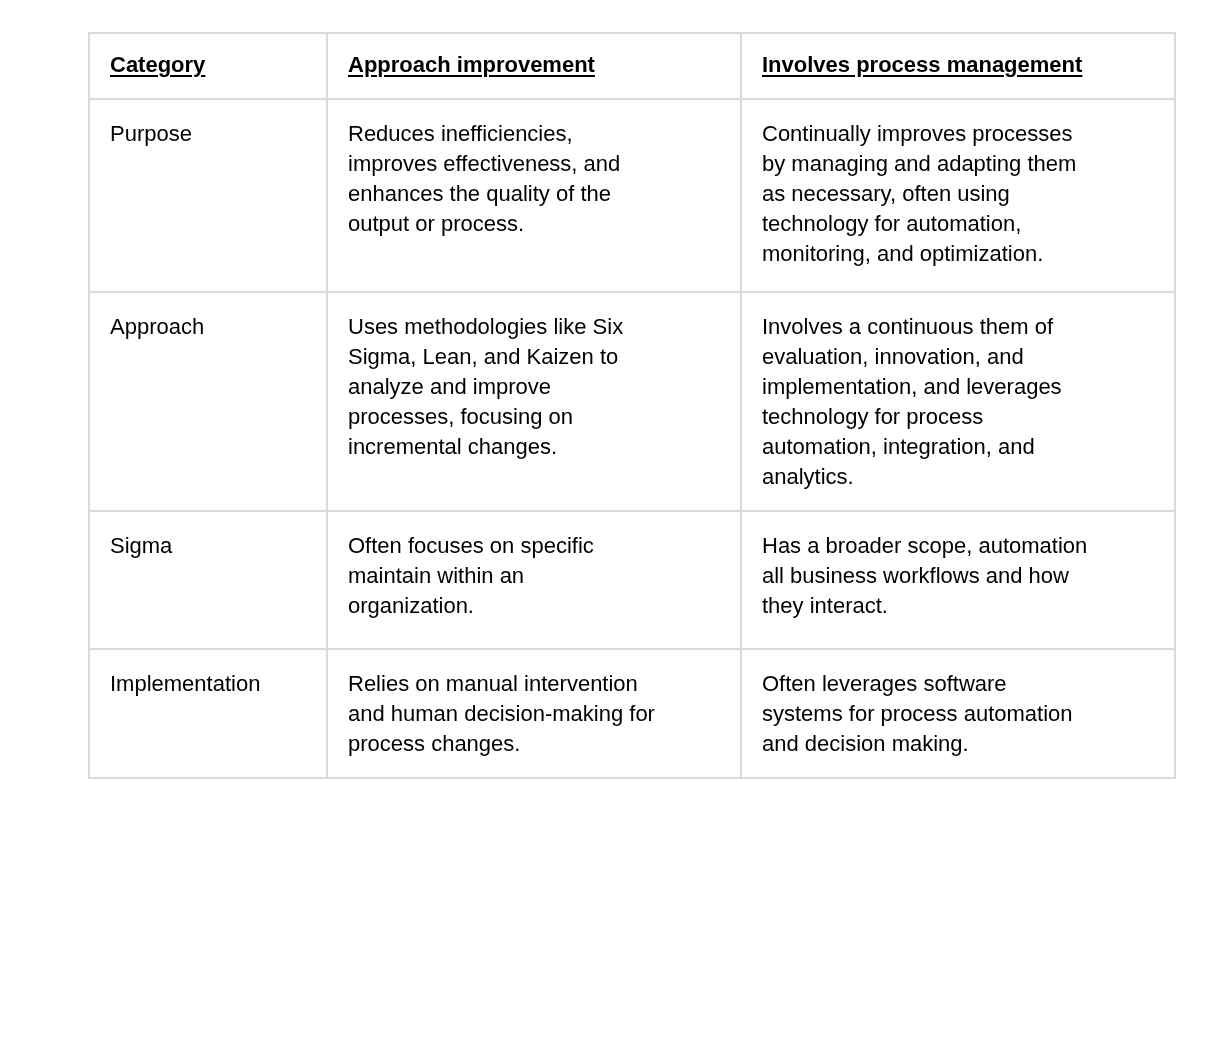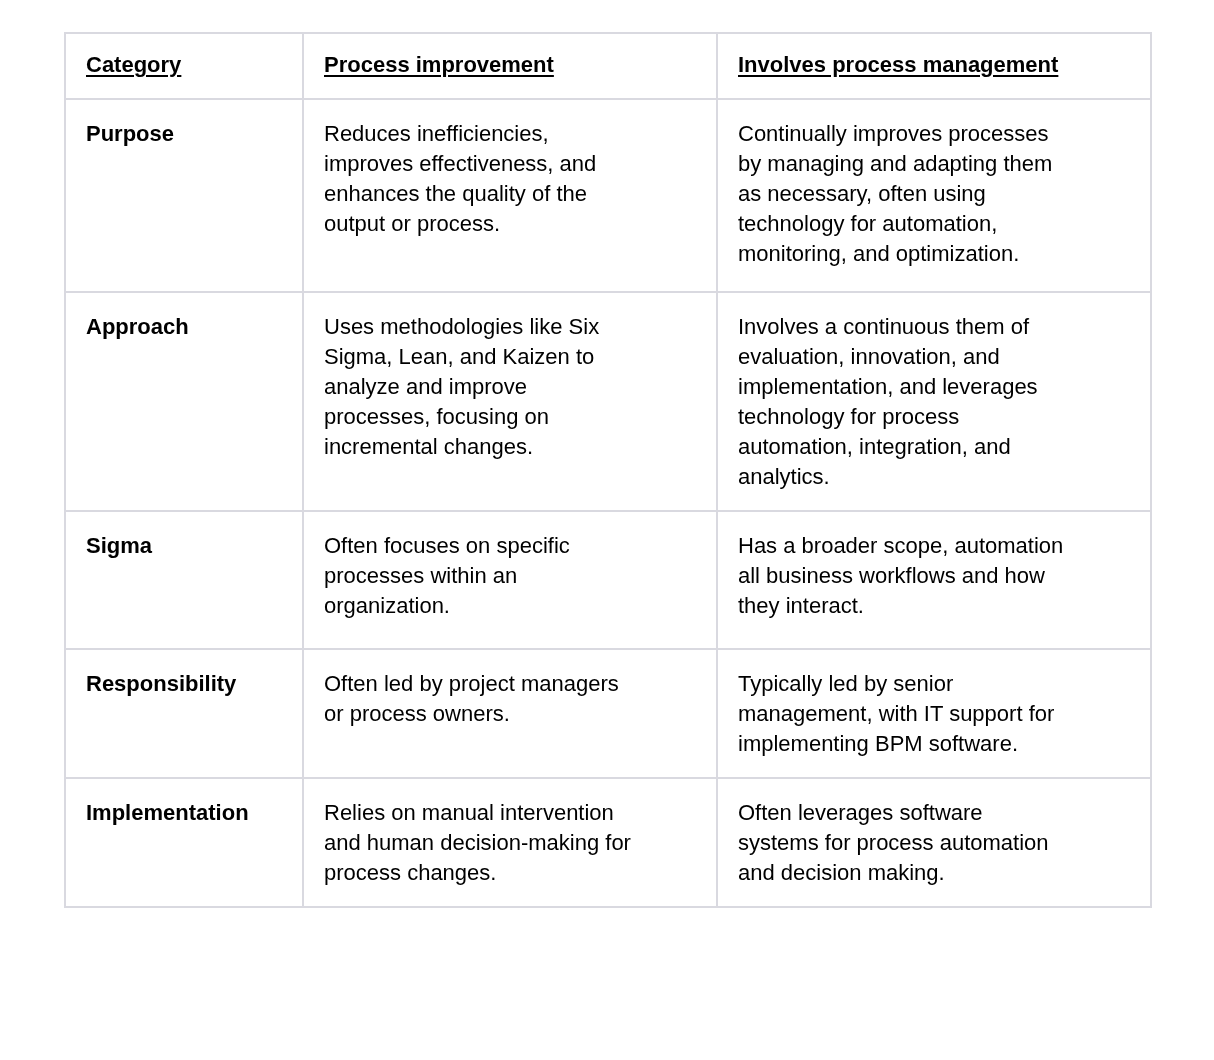--- a/index.html
+++ b/index.html
@@ -6,21 +6,21 @@
     margin: 0;
     padding: 0;
     background: #ffffff;
     font-family: "Liberation Sans", sans-serif;
     color: #000000;
   }
   .page {
     width: 1208px;
     height: 1060px;
     box-sizing: border-box;
-    padding: 32px 64px;
+    padding: 32px 88px;
     background: #ffffff;
   }
   table.comparison-table {
     border-collapse: collapse;
     table-layout: fixed;
     width: 1086px;
   }
   col.c1 { width: 238px; }
   col.c2 { width: 414px; }
   col.c3 { width: 434px; }
@@ -35,41 +35,41 @@
     overflow: hidden;
   }
   th {
     font-weight: bold;
     text-decoration: underline;
     text-underline-offset: 3px;
     height: 64px;
     padding-top: 16px;
   }
   td.cat {
-    font-weight: bold;
+    font-weight: normal;
   }
   td.desc {
     white-space: pre-line;
     font-weight: normal;
   }
 </style>
 </head>
 <body>
 
 <div class="page">
   <table class="comparison-table">
     <colgroup>
       <col class="c1">
       <col class="c2">
       <col class="c3">
     </colgroup>
     <thead>
       <tr>
         <th>Category</th>
-        <th>Process improvement</th>
+        <th>Approach improvement</th>
         <th>Involves process management</th>
       </tr>
     </thead>
     <tbody id="table-body">
         <tr style="height: 193px;">
           <td class="cat">Purpose</td>
           <td class="desc">Reduces inefficiencies,
 improves effectiveness, and
 enhances the quality of the
 output or process.</td>
@@ -89,33 +89,25 @@
           <td class="desc">Involves a continuous them of
 evaluation, innovation, and
 implementation, and leverages
 technology for process
 automation, integration, and
 analytics.</td>
         </tr>
         <tr style="height: 138px;">
           <td class="cat">Sigma</td>
           <td class="desc">Often focuses on specific
-processes within an
+maintain within an
 organization.</td>
           <td class="desc">Has a broader scope, automation
 all business workflows and how
 they interact.</td>
-        </tr>
-        <tr style="height: 129px;">
-          <td class="cat">Responsibility</td>
-          <td class="desc">Often led by project managers
-or process owners.</td>
-          <td class="desc">Typically led by senior
-management, with IT support for
-implementing BPM software.</td>
         </tr>
         <tr style="height: 128px;">
           <td class="cat">Implementation</td>
           <td class="desc">Relies on manual intervention
 and human decision-making for
 process changes.</td>
           <td class="desc">Often leverages software
 systems for process automation
 and decision making.</td>
         </tr>

